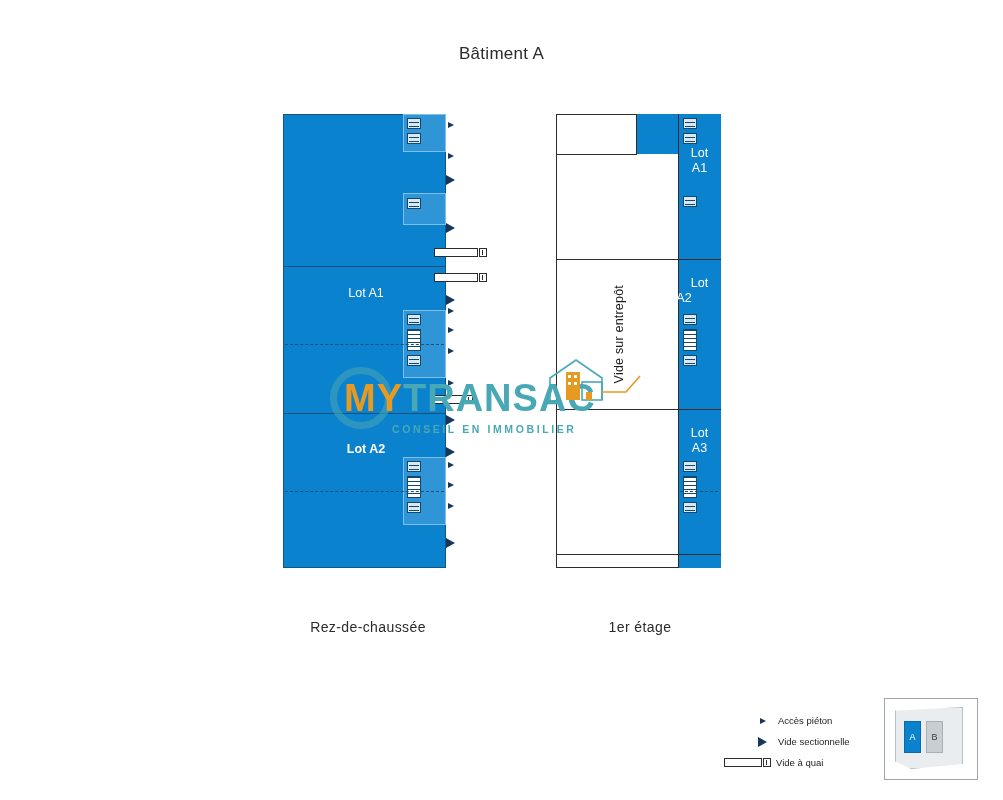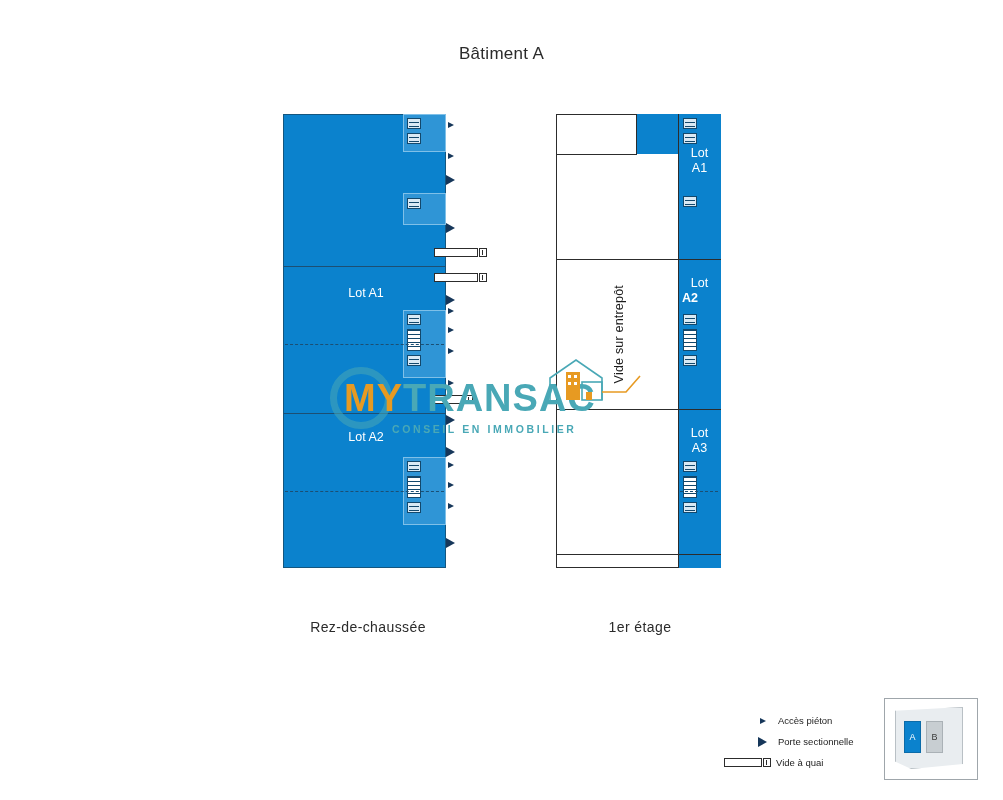--- a/index.html
+++ b/index.html
@@ -288,21 +288,21 @@
 <div id="plan-title">Bâtiment A</div>
 
 <div id="ground-plan" class="plan">
 
   <div id="ground-outline"></div>
 
   <div class="divider" style="left:0; top:152px; width:163px;"></div>
   <div class="divider" style="left:0; top:299px; width:163px;"></div>
 
   <div class="lot-label" style="left:28px; top:172px; width:110px;">Lot A1</div>
-  <div class="lot-label" style="left:28px; top:316px; width:110px;">Lot A2</div>
+  <div class="lot-label" style="left:28px; top:328px; width:110px;font-weight:bold;">Lot A2</div>
   <div class="lot-label" style="left:28px; top:460px; width:110px;">Lot A3</div>
 
   <div class="officeblk" style="left:120px; top:0px; width:43px; height:38px;"></div>
   <div class="glyph lines" style="left:124px; top:4px; width:14px; height:11px;"></div>
   <div class="glyph lines" style="left:124px; top:19px; width:14px; height:11px;"></div>
 
   <div class="officeblk" style="left:120px; top:79px; width:43px; height:32px;"></div>
   <div class="glyph lines" style="left:124px; top:84px; width:14px; height:11px;"></div>
 
   <div class="officeblk" style="left:120px; top:196px; width:43px; height:68px;"></div>
@@ -367,21 +367,21 @@
   <div class="glyph lines" style="left:127px; top:347px; width:14px; height:11px;"></div>
   <div class="stair" style="left:127px; top:362px; width:14px; height:22px;"></div>
   <div class="glyph lines" style="left:127px; top:388px; width:14px; height:11px;"></div>
 
   <div class="dashline" style="left:124px; top:377px; width:38px;"></div>
 
   <div class="lot-label" style="left:122px; top:32px; width:43px;">Lot</div>
   <div class="lot-label" style="left:122px; top:47px; width:43px;">A1</div>
 
   <div class="lot-label" style="left:122px; top:162px; width:43px;">Lot</div>
-  <div class="lot-label" style="left:122px; top:177px; width:24px;font-weight:bold;">A2</div>
+  <div class="lot-label" style="left:116px; top:177px; width:24px;">A2</div>
 
   <div class="lot-label" style="left:122px; top:312px; width:43px;">Lot</div>
   <div class="lot-label" style="left:122px; top:327px; width:43px;">A3</div>
 </div>
 
 <div id="vide-label">Vide sur entrepôt</div>
 
 <div id="watermark">
   <div id="wm-circle"></div>
   <div id="wm-text"><span>MY</span><span class="teal">TRANSAC</span></div>
@@ -405,21 +405,21 @@
 
 <div id="legend">
 
   <div class="legend-row" style="left:0; top:11px;">
     <span class="tri-small" style="left:8px; top:2px;"></span>
     <span class="legend-label">Accès piéton</span>
   </div>
 
   <div class="legend-row" style="left:0; top:32px;">
     <span class="tri-big" style="left:6px; top:0px;"></span>
-    <span class="legend-label">Porte sectionnelle</span>
+    <span class="legend-label">Vide sectionnelle</span>
   </div>
 
   <div class="legend-row" style="left:0; top:53px;">
     <span class="dock" style="left:-28px; top:0px; width:38px;"></span>
     <span class="dock-cap" style="left:11px; top:0px;"></span>
     <span class="legend-label" style="left:24px;">Vide à quai</span>
   </div>
 </div>
 
 <div id="keymap">

